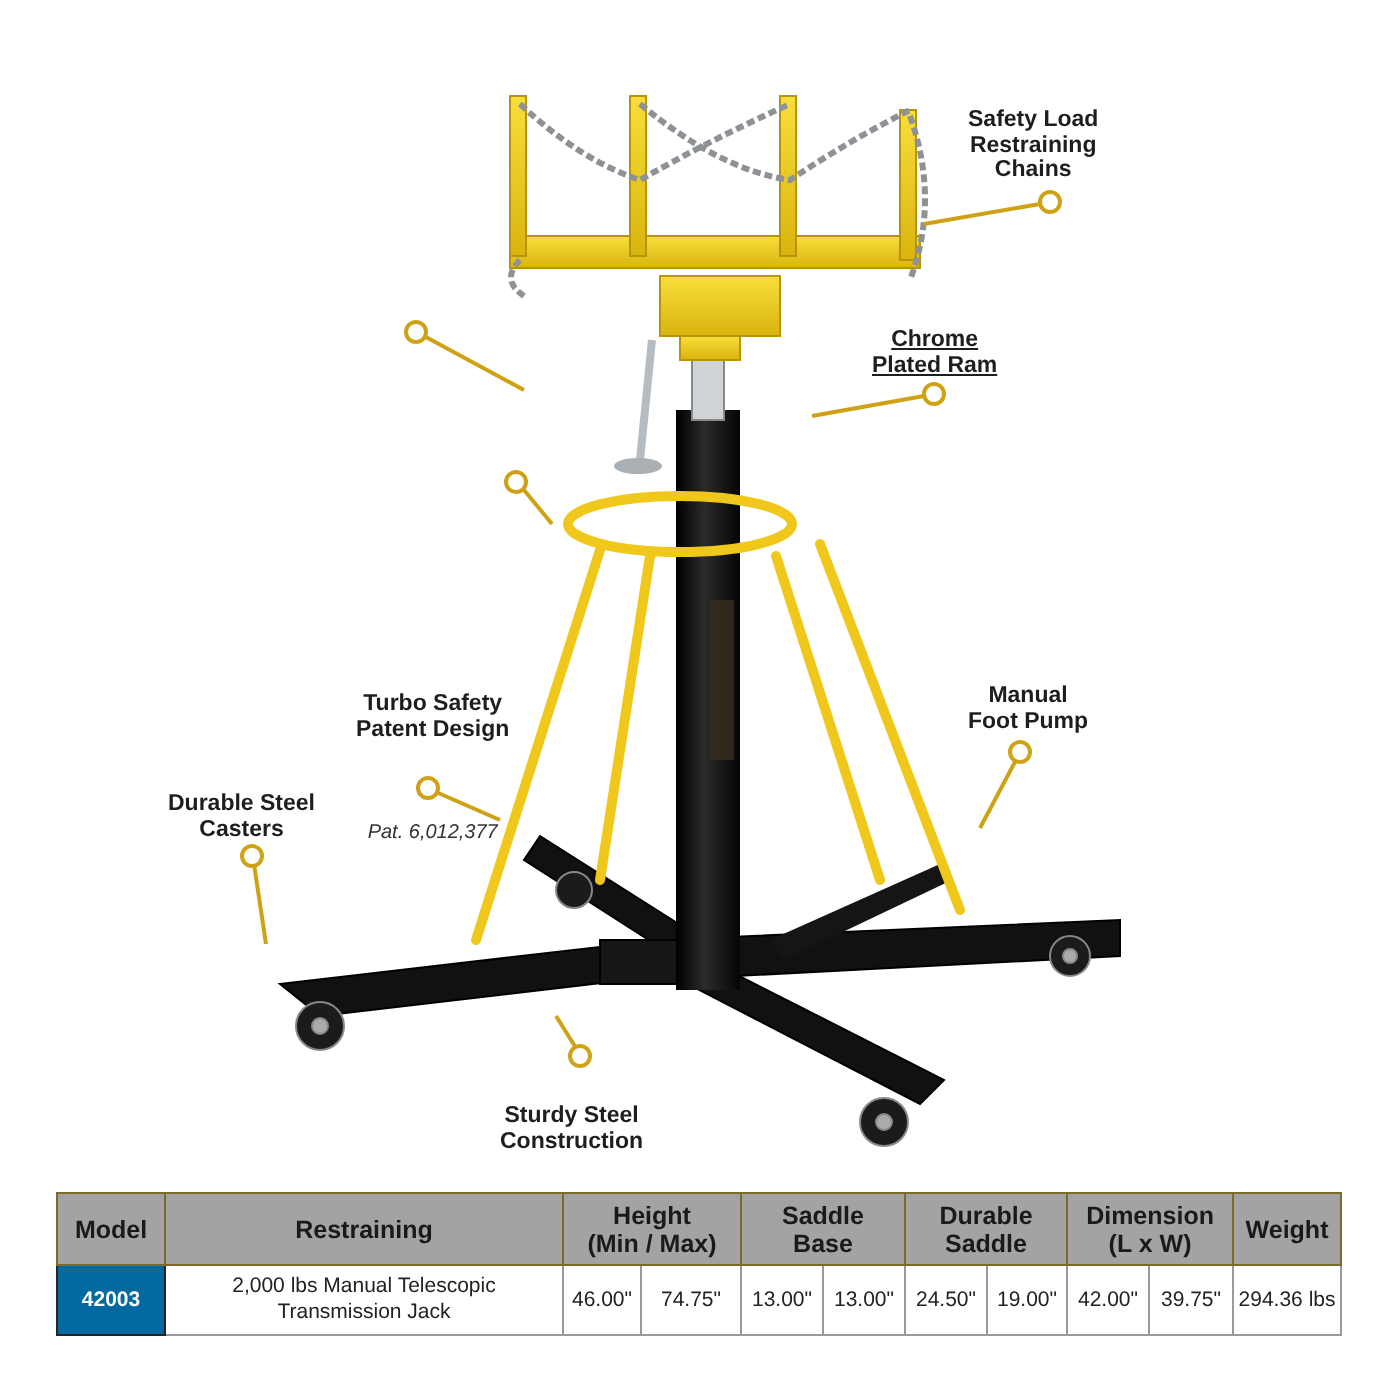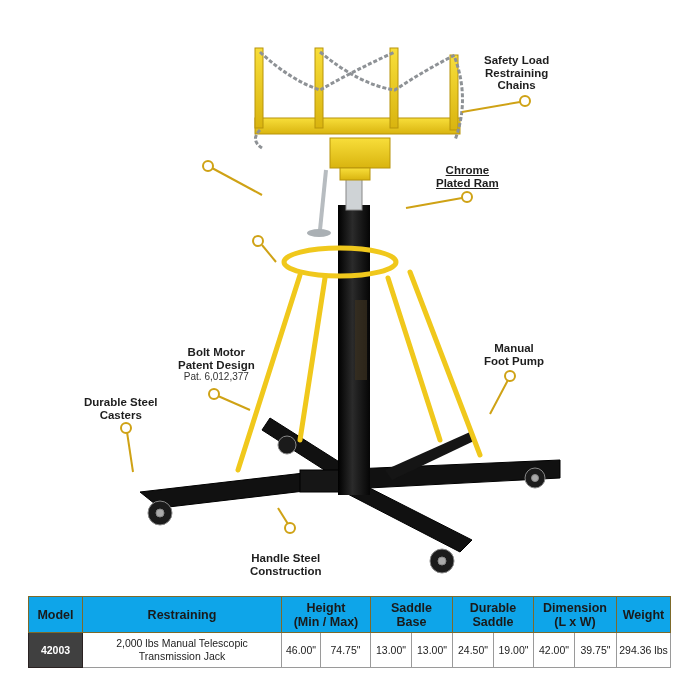--- a/index.html
+++ b/index.html
@@ -1,26 +1,26 @@
 <!DOCTYPE html>
 <html><head>
 <meta charset="utf-8">
 <style>
   html, body { margin:0; padding:0; background:#ffffff; }
   body { width:700px; height:700px; position:relative; overflow:hidden; font-family:"Liberation Sans", sans-serif; color:#1a1a1a; }
   .stage { position:absolute; left:0; top:0; width:620px; height:590px; }
   .stage svg { position:absolute; left:0; top:0; }
   .label { position:absolute; font-weight:bold; font-size:11.5px; line-height:12.5px; text-align:center; color:#1e1e1e; white-space:nowrap; }
-  .label .sub { display:block; font-weight:normal; font-size:10px; color:#333; }
+  .label .sub { display:block; font-weight:normal; font-style:italic; font-size:10px; color:#333;margin-top:40px; }
   .label span.line { display:block; }
 
   table.specs { position:absolute; left:28px; top:596px; border-collapse:collapse; width:642px; table-layout:fixed; }
-  table.specs th { background:#0ea5e9; color:#1a1a1a; font-weight:bold; font-size:12.5px; line-height:14px; border:1px solid #7d6a2a; padding:0; height:35px; text-align:center; }
+  table.specs th { background:#a3a3a3; color:#1a1a1a; font-weight:bold; font-size:12.5px; line-height:14px; border:1px solid #7d6a2a; padding:0; height:35px; text-align:center; }
   table.specs td { background:#ffffff; font-size:10.5px; line-height:13px; color:#222; border:1px solid #9a9a9a; text-align:center; height:34px; padding:0 2px; }
-  table.specs td.model { background:#404040; color:#ffffff; font-weight:bold; font-size:10.5px; border-color:#2a2222; }
+  table.specs td.model { background:#0369a1; color:#ffffff; font-weight:bold; font-size:10.5px; border-color:#2a2222; }
   table.specs th .l { display:block; }
 </style>
 </head>
 <body>
 
 <div class="stage">
   <svg width="700" height="590" viewBox="0 0 700 590">
     <defs>
       <linearGradient id="yel" x1="0" x2="0" y1="0" y2="1">
         <stop offset="0" stop-color="#f8de3a"></stop>
@@ -110,34 +110,34 @@
   <div class="label" style="left:484px;top:54px;">
     <span class="line">Safety Load</span>
     <span class="line">Restraining</span>
     <span class="line">Chains</span>
   </div>
   <div class="label" style="left:436px;top:164px;text-decoration:underline;">
     <span class="line">Chrome</span>
     <span class="line">Plated Ram</span>
   </div>
   <div class="label" style="left:178px;top:346px;">
-    <span class="line">Bolt Motor</span>
+    <span class="line">Turbo Safety</span>
     <span class="line">Patent Design</span>
     <span class="sub">Pat. 6,012,377</span>
   </div>
   <div class="label" style="left:484px;top:342px;">
     <span class="line">Manual</span>
     <span class="line">Foot Pump</span>
   </div>
   <div class="label" style="left:84px;top:396px;text-align:center;">
     <span class="line">Durable Steel</span>
     <span class="line">Casters</span>
   </div>
   <div class="label" style="left:250px;top:552px;">
-    <span class="line">Handle Steel</span>
+    <span class="line">Sturdy Steel</span>
     <span class="line">Construction</span>
   </div>
 </div>
 
 <table class="specs">
   <colgroup>
     <col style="width:54px">
       <col style="width:199px">
     <col style="width:39px">
       <col style="width:50px">

